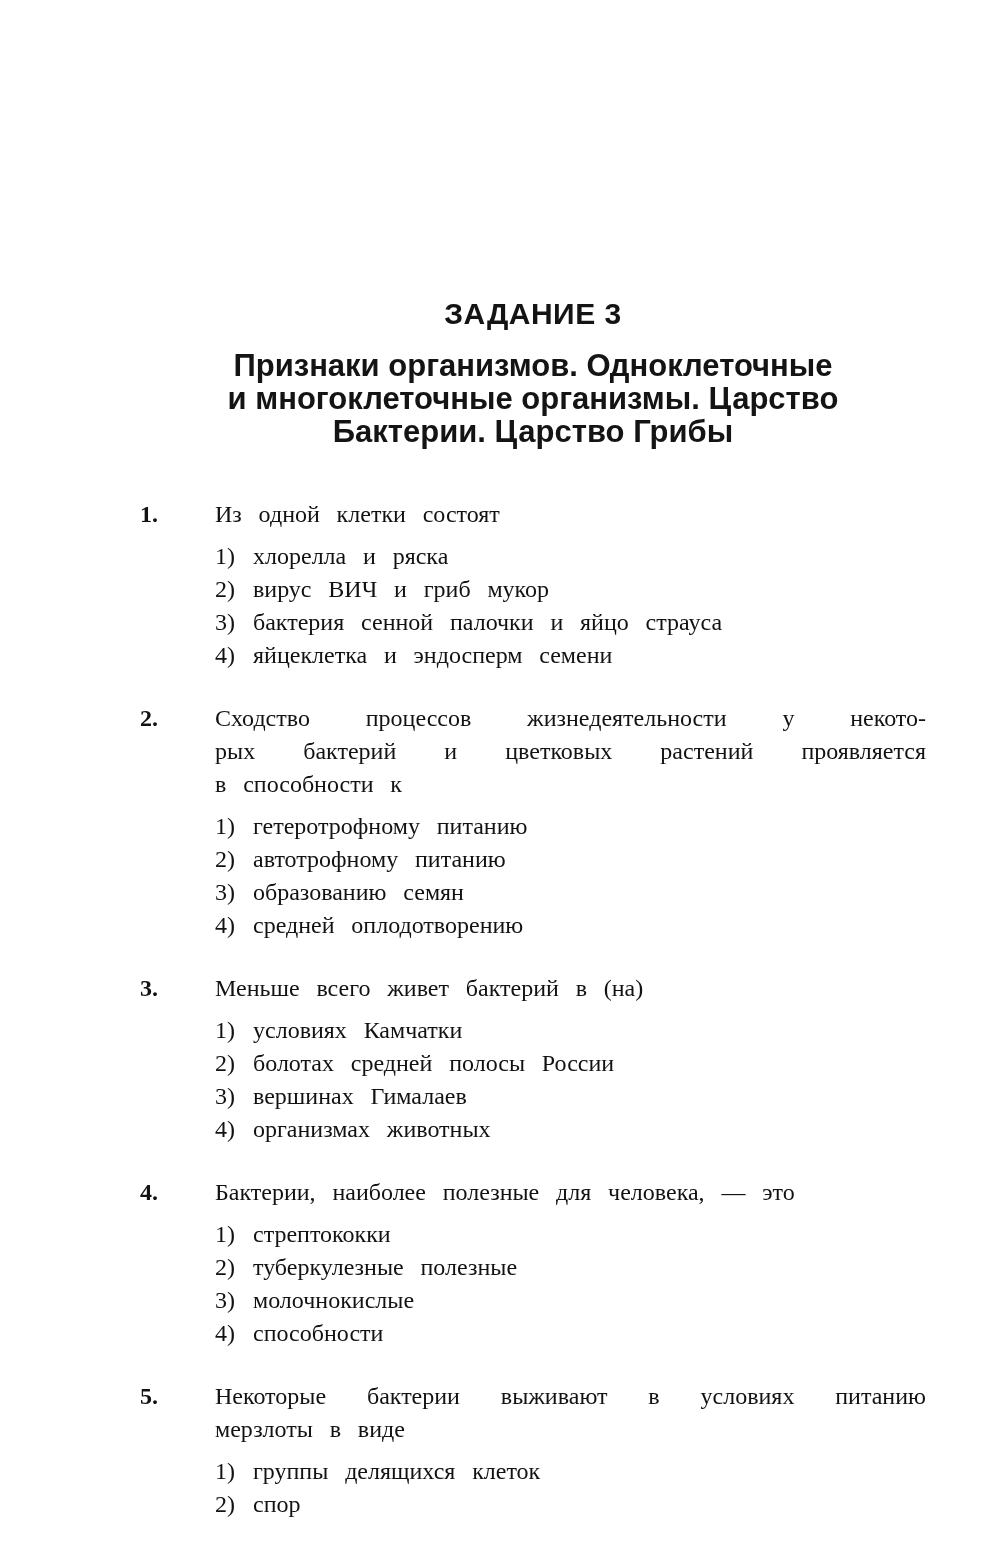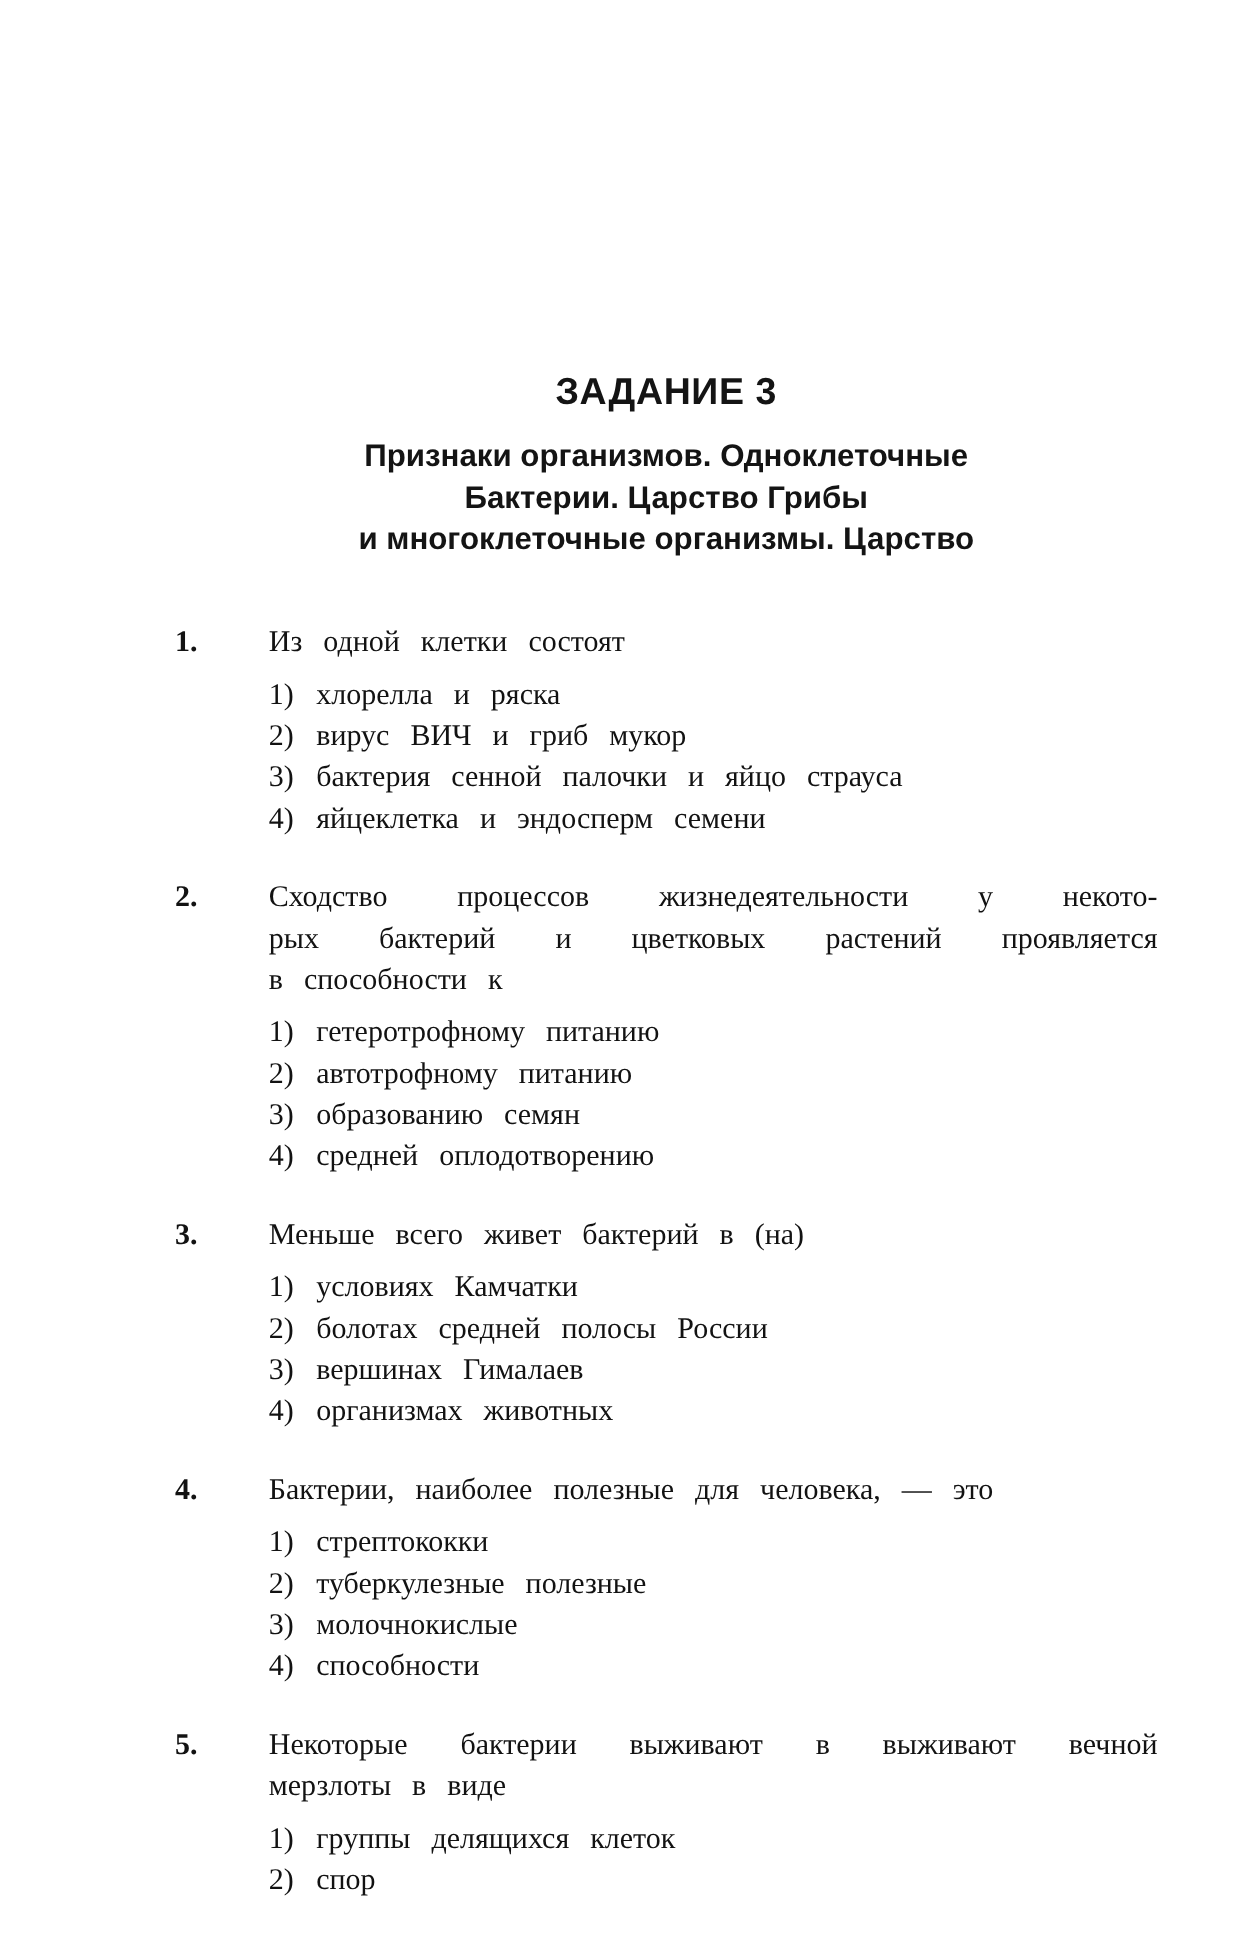--- a/index.html
+++ b/index.html
@@ -22,21 +22,21 @@
     font-weight: bold;
     color: #141414;
   }
   .task-heading {
     font-size: 30px;
     line-height: 36px;
     letter-spacing: 0.5px;
     margin-bottom: 17px;
   }
   .doc-title .title-line {
-    font-size: 25px;
+    font-size: 31px;
     line-height: 33px;
   }
   .questions { margin-top: 50px; }
   .question { display: flex; margin-bottom: 30px; }
   .q-num {
     width: 75px;
     flex: none;
     font-weight: bold;
     line-height: 33px;
   }
@@ -56,22 +56,22 @@
 </style>
 </head>
 <body>
 
 <div class="page">
 
   <div class="heading-block">
     <div class="task-heading">ЗАДАНИЕ 3</div>
     <div class="doc-title">
       <div class="title-line">Признаки организмов. Одноклеточные</div>
+      <div class="title-line">и многоклеточные организмы. Царство</div>
       <div class="title-line">Бактерии. Царство Грибы</div>
-      <div class="title-line">и многоклеточные организмы. Царство</div>
     </div>
   </div>
 
   <div class="questions">
 
     <section class="question">
       <div class="q-num">1.</div>
       <div class="q-body">
         <div class="q-text">
           <div class="q-line">Из одной клетки состоят</div>
@@ -177,21 +177,21 @@
             <span class="opt-text">способности</span>
           </div>
         </div>
       </div>
     </section>
 
     <section class="question">
       <div class="q-num">5.</div>
       <div class="q-body">
         <div class="q-text">
-          <div class="q-line fill">Некоторые бактерии выживают в выживают вечной</div>
+          <div class="q-line fill">Некоторые бактерии выживают в условиях питанию</div>
           <div class="q-line">мерзлоты в виде</div>
         </div>
         <div class="options">
           <div class="option">
             <span class="opt-marker">1)</span>
             <span class="opt-text">группы делящихся клеток</span>
           </div>
           <div class="option">
             <span class="opt-marker">2)</span>
             <span class="opt-text">спор</span>

